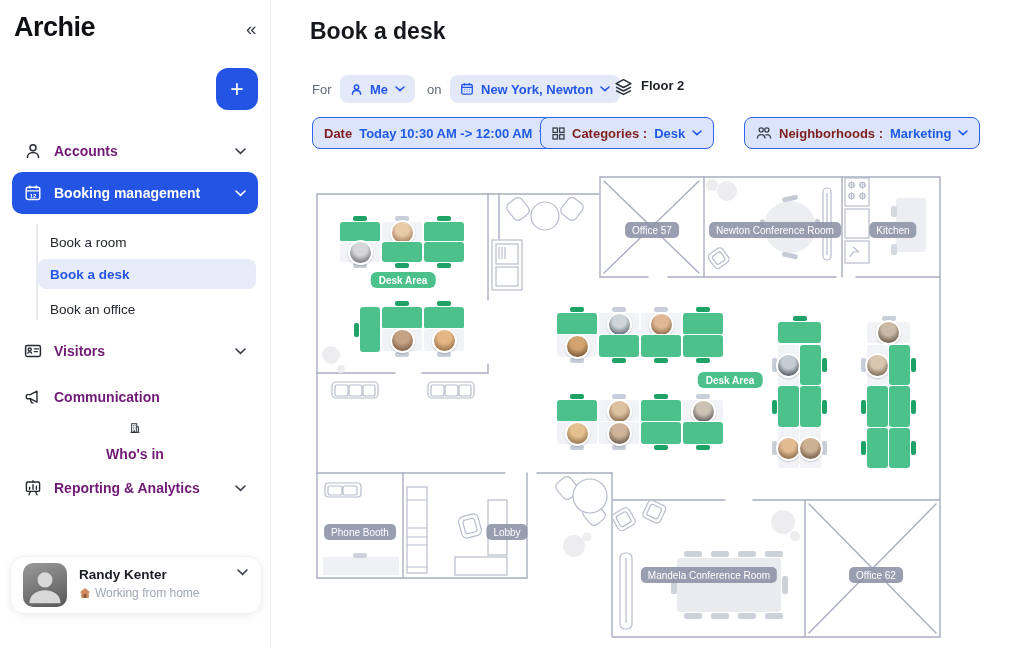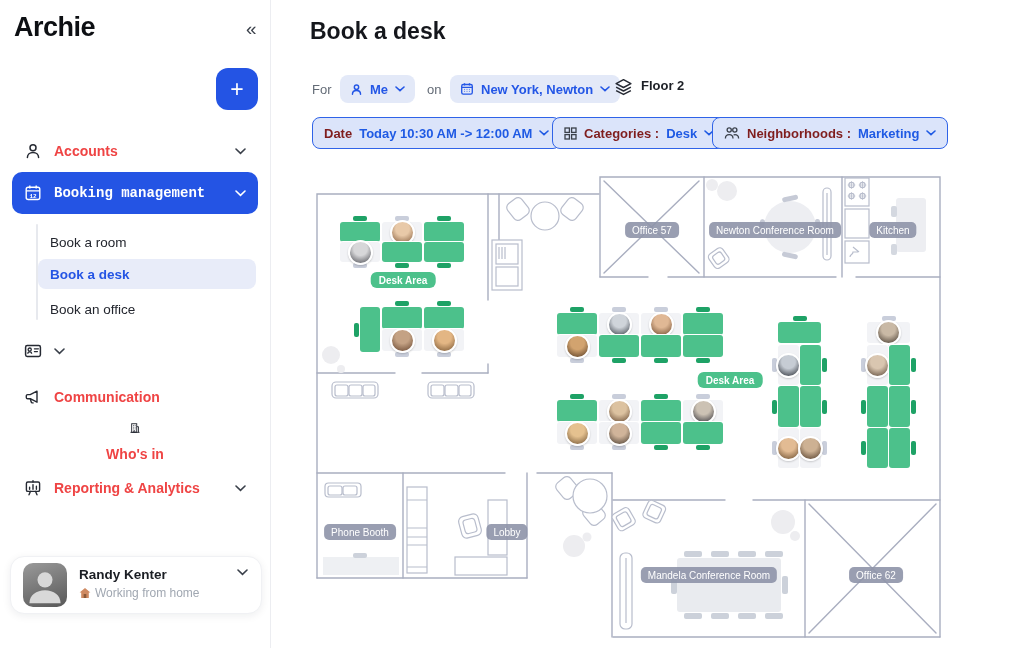--- a/index.html
+++ b/index.html
@@ -7,23 +7,23 @@
        font-family:"Liberation Sans", sans-serif;color:#23262e;}
   .abs{position:absolute;}
   
   #sidebar{position:absolute;left:0;top:0;width:270px;height:648px;background:#fff;border-right:1px solid #ecedf1;}
   #logo{position:absolute;left:14px;top:12px;font-size:27px;font-weight:800;letter-spacing:-0.5px;color:#0d0f13;}
   #collapse{position:absolute;left:246px;top:18px;font-size:19px;color:#3a404a;cursor:pointer;}
   #searchbox{position:absolute;left:12px;top:71px;width:188px;height:36px;background:#f1f2f4;border-radius:10px;display:flex;align-items:center;padding:0 8px 0 10px;box-sizing:border-box;}
   #searchbox .ph{color:#9ba3ae;font-size:13px;margin-left:8px;flex:1;}
   #kbd{border:1px solid #d3d7dd;border-radius:6px;font-size:10.5px;color:#8d949e;padding:2px 5px;background:transparent;white-space:nowrap;}
   #addbtn{position:absolute;left:216px;top:68px;width:42px;height:42px;background:#2454e4;border-radius:12px;color:#fff;font-size:23px;font-weight:400;display:flex;align-items:center;justify-content:center;cursor:pointer;}
-  .mrow{position:absolute;left:12px;width:246px;height:40px;display:flex;align-items:center;gap:12px;padding:0 12px;box-sizing:border-box;font-size:14px;font-weight:600;color:#ef4444;border-radius:10px;cursor:pointer;}
+  .mrow{position:absolute;left:12px;width:246px;height:40px;display:flex;align-items:center;gap:12px;padding:0 12px;box-sizing:border-box;font-size:14px;font-weight:600;color:#701a75;border-radius:10px;cursor:pointer;}
   .mrow .grow{flex:1;}
-  .mrow.active{background:#2454e4;color:#fff;font-family:Liberation Mono, monospace;}
+  .mrow.active{background:#2454e4;color:#fff;}
   .sub{position:absolute;left:50px;width:206px;height:28px;display:flex;align-items:center;font-size:13.5px;font-weight:500;color:#23262e;cursor:pointer;}
   .subpill{position:absolute;left:38px;width:218px;height:30px;background:#e8ecf9;border-radius:8px;display:flex;align-items:center;padding-left:12px;box-sizing:border-box;font-size:13.5px;font-weight:600;color:#2454e4;cursor:pointer;}
   #subline{position:absolute;left:36px;top:224px;width:2px;height:96px;background:#e7e9ee;border-radius:2px;}
   #usercard{position:absolute;left:10px;top:556px;width:250px;height:56px;background:#fff;border:1px solid #f0f1f4;border-radius:14px;box-shadow:0 2px 8px rgba(20,24,40,.07);cursor:pointer;}
   #uavatar{position:absolute;left:12px;top:6px;width:44px;height:44px;border-radius:10px;background:linear-gradient(160deg,#9a9a9a,#585858);overflow:hidden;}
   #uname{position:absolute;left:68px;top:10px;font-size:13.5px;font-weight:700;color:#1b1e24;}
   #ustatus{position:absolute;left:68px;top:29px;font-size:12px;color:#a0a7b1;display:flex;align-items:center;gap:4px;}
   
   #title{position:absolute;left:310px;top:18px;font-size:23px;font-weight:700;color:#15171c;}
   .lbl{font-size:13px;color:#636b76;}
@@ -84,20 +84,21 @@
   <div class="subpill" style="top:259px;">Book a desk</div>
   <div class="sub" style="top:295px;">Book an office</div>
 
   <div class="mrow" style="top:331px;">
     <svg width="18" height="18" viewBox="0 0 18 18">
         <rect x="1.6" y="3.6" width="14.8" height="10.8" rx="1.6" stroke="#262a33" stroke-width="1.5" fill="none"></rect>
         <circle cx="5.7" cy="7.6" r="1.6" stroke="#262a33" stroke-width="1.3" fill="none"></circle>
         <path d="M3.8,11.8 c0-1.2 .9-1.9 1.9-1.9 s1.9,.7 1.9,1.9" stroke="#262a33" stroke-width="1.3" fill="none"></path>
         <path d="M10.4,6.8 h4 M10.4,9.6 h3" stroke="#262a33" stroke-width="1.3" stroke-linecap="round"></path>
       </svg>
+    <span class="grow">Visitors</span>
     <svg width="11" height="7" viewBox="0 0 11 7">
         <path d="M1,1 L5.5,5.4 10,1" stroke="#3a404a" stroke-width="1.6" fill="none" stroke-linecap="round"></path>
       </svg>
   </div>
 
   <div class="mrow" style="top:377px;">
     <svg width="18" height="18" viewBox="0 0 18 18">
         <path d="M13,3.2 L6.2,6.6 H3.6 a1.3,1.3 0 0 0 -1.3,1.3 v1.5 a1.3,1.3 0 0 0 1.3,1.3 H6.2 L13,14.2 z" stroke="#262a33" stroke-width="1.4" fill="none" stroke-linejoin="round"></path>
         <path d="M6.4,11 l.9,3.2 a.9,.9 0 0 0 .9,.7 h.9" stroke="#262a33" stroke-width="1.4" fill="none" stroke-linecap="round"></path>
       </svg>
@@ -182,34 +183,34 @@
   <span style="font-size:13px;font-weight:600;color:#1d2026;">Floor 2</span>
 </div>
 
 <div class="fpill" style="left:312px;">
   <span class="dark">Date</span>
   <span class="blue">Today 10:30 AM -&gt; 12:00 AM</span>
   <svg width="10" height="6" viewBox="0 0 10 6">
       <path d="M1,1 L5,4.6 9,1" stroke="#1f5ae4" stroke-width="1.6" fill="none" stroke-linecap="round"></path>
     </svg>
 </div>
-<div class="fpill" style="left:552px;">
+<div class="fpill" style="left:540px;">
   <svg width="13" height="13" viewBox="0 0 13 13">
       <rect x="1" y="1" width="4.4" height="4.4" stroke="#3a404a" stroke-width="1.3" fill="none"></rect>
       <rect x="7.6" y="1" width="4.4" height="4.4" stroke="#3a404a" stroke-width="1.3" fill="none"></rect>
       <rect x="1" y="7.6" width="4.4" height="4.4" stroke="#3a404a" stroke-width="1.3" fill="none"></rect>
       <rect x="7.6" y="7.6" width="4.4" height="4.4" stroke="#3a404a" stroke-width="1.3" fill="none"></rect>
     </svg>
   <span class="dark">Categories :</span>
   <span class="blue">Desk</span>
   <svg width="10" height="6" viewBox="0 0 10 6">
       <path d="M1,1 L5,4.6 9,1" stroke="#1f5ae4" stroke-width="1.6" fill="none" stroke-linecap="round"></path>
     </svg>
 </div>
-<div class="fpill" style="left:712px;">
+<div class="fpill" style="left:744px;">
   <svg width="16" height="14" viewBox="0 0 16 14">
       <circle cx="5.2" cy="4" r="2.1" stroke="#3a404a" stroke-width="1.3" fill="none"></circle>
       <circle cx="10.8" cy="4" r="2.1" stroke="#3a404a" stroke-width="1.3" fill="none"></circle>
       <path d="M1.4,12.6 c0-2.4 1.6-3.9 3.8-3.9 s3.8,1.5 3.8,3.9" stroke="#3a404a" stroke-width="1.3" fill="none"></path>
       <path d="M9.6,9.2 c.4-.3 .8-.5 1.2-.5 2.2,0 3.8,1.5 3.8,3.9" stroke="#3a404a" stroke-width="1.3" fill="none"></path>
     </svg>
   <span class="dark">Neighborhoods :</span>
   <span class="blue">Marketing</span>
   <svg width="10" height="6" viewBox="0 0 10 6">
       <path d="M1,1 L5,4.6 9,1" stroke="#1f5ae4" stroke-width="1.6" fill="none" stroke-linecap="round"></path>

